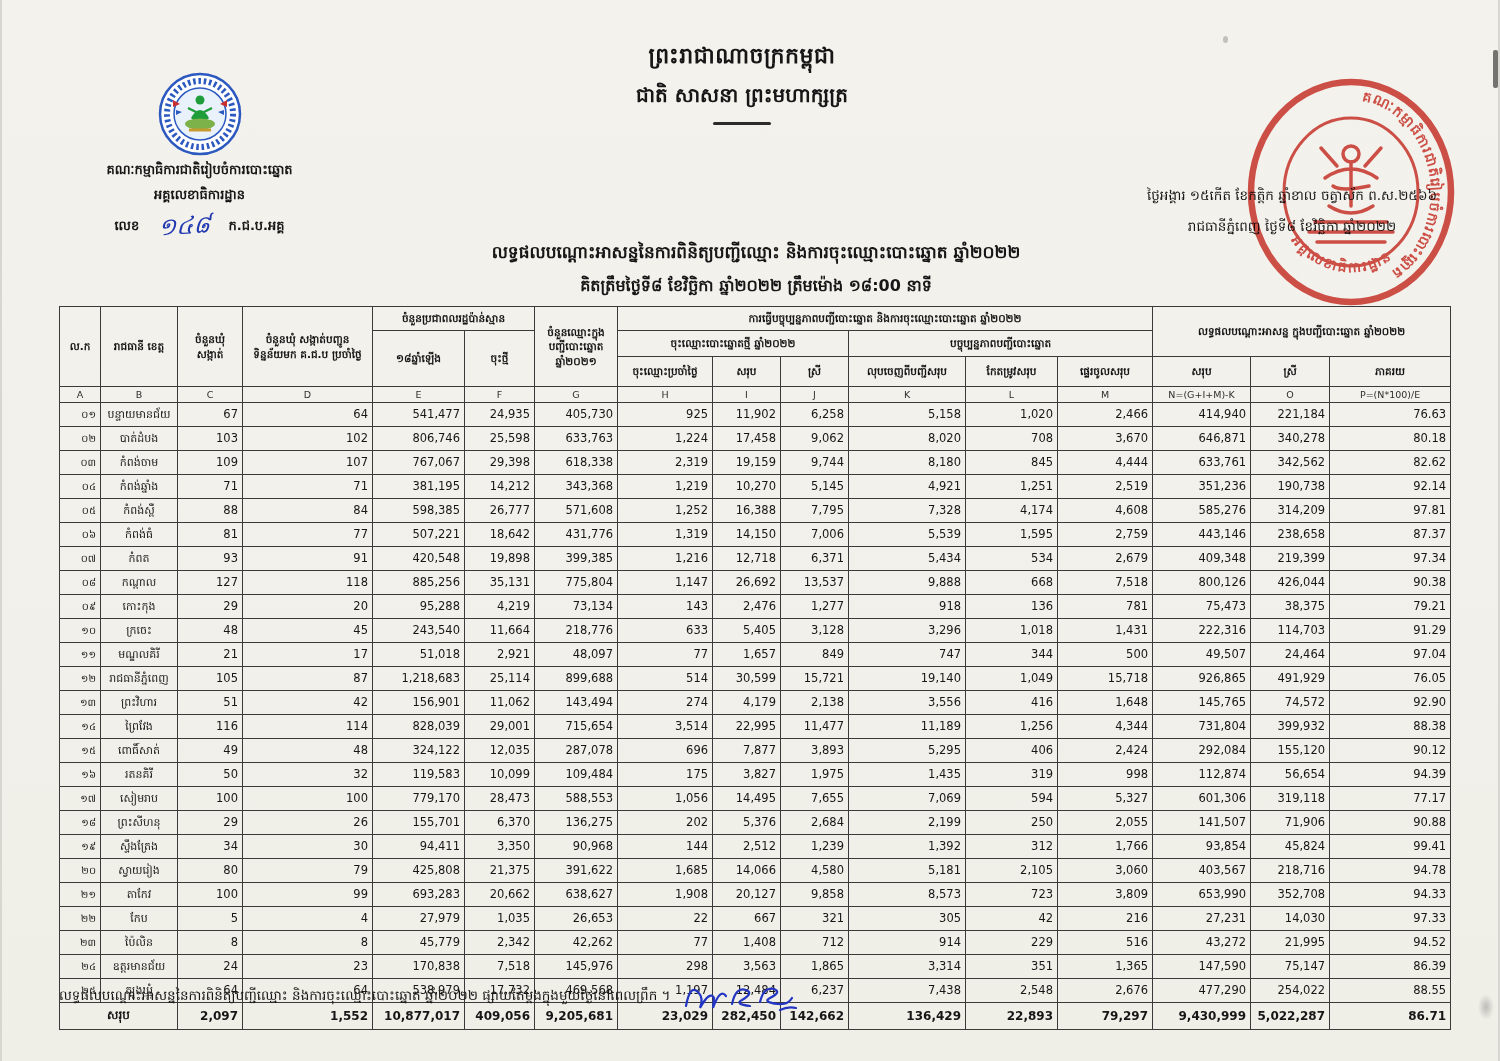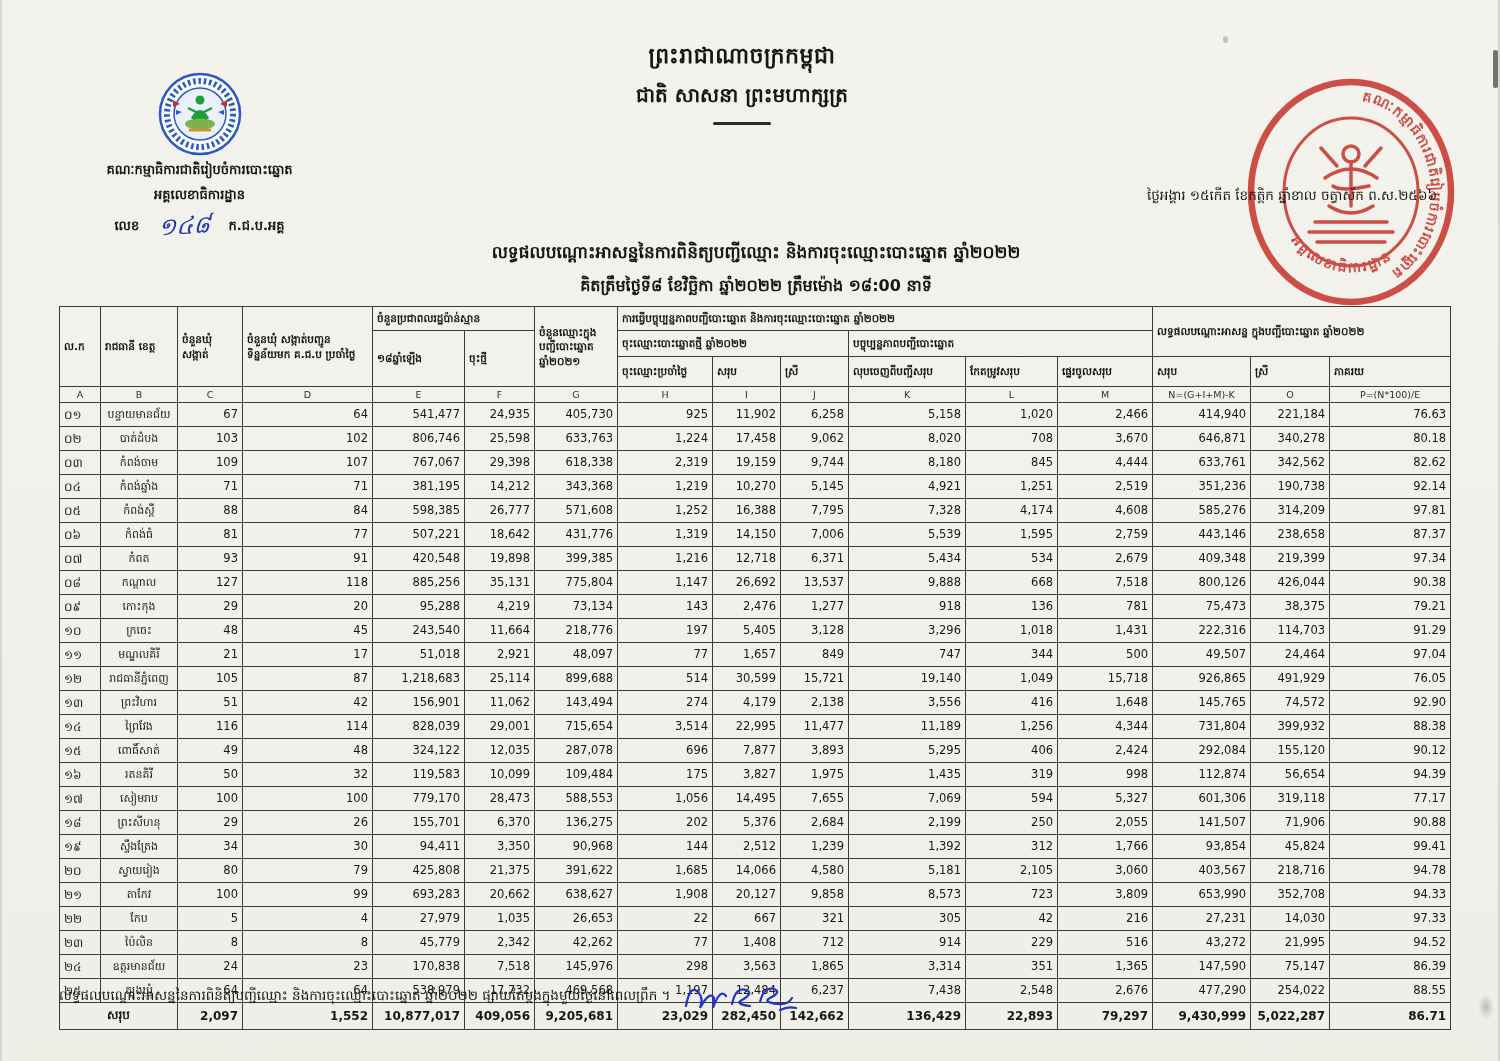--- a/index.html
+++ b/index.html
@@ -33,27 +33,27 @@
   table.main{
     position:absolute;left:57px;top:306px;width:1391px;
     border-collapse:collapse;table-layout:fixed;
     border:1.5px solid #1a1a1a;
   }
   table.main th,table.main td{
     border:1px solid #3a3a3a;
     padding:1px 4px;vertical-align:middle;
     overflow:hidden;word-break:break-word;overflow-wrap:anywhere;
   }
-  thead th{font-weight:700;font-size:10.5px;line-height:1.35;text-align:left;padding:2px 2px;}
+  thead th{font-weight:700;font-size:10.5px;line-height:1.35;text-align:center;padding:2px 2px;}
   thead tr:nth-child(1){height:24px;}
   thead tr:nth-child(2){height:26px;}
   thead tr:nth-child(3){height:30px;}
   tr.letters td{height:15px;font-size:9.5px;text-align:center;color:#2e2e2e;padding:0 2px;font-weight:400;}
   tbody td{height:21px;font-size:11.5px;line-height:1;}
-  td.c-no{text-align:left;font-size:12px;}
+  td.c-no{text-align:right;font-size:10px;}
   td.c-prov{text-align:center;padding-left:5px;font-size:11px;}
   td.c-num{text-align:right;padding-right:7px;font-variant-numeric:tabular-nums;}
   tfoot td{height:24px;font-weight:700;font-size:12px;border-top:1.5px solid #1a1a1a;}
   td.c-total-label{text-align:center;}
   
   .footnote{position:absolute;left:57px;top:980px;font-size:13.5px;display:flex;align-items:center;gap:10px;}
   .sig{display:inline-block;vertical-align:middle;}
   
   .art1{position:absolute;right:0;top:50px;width:5px;height:38px;background:#1e1e1e;opacity:.6;border-radius:2px;}
   .art2{position:absolute;right:4px;top:994px;width:16px;height:26px;background:radial-gradient(closest-side,#8a8a8a,transparent);opacity:.5;}
@@ -89,20 +89,21 @@
     <div class="dept">អគ្គលេខាធិការដ្ឋាន</div>
     <div class="refline">
       <span>លេខ</span>
       <span class="hand">១៤៨</span>
       <span>ក.ជ.ប.អគ្គ</span>
     </div>
   </div>
 
   <div class="dateblk">
     <div>ថ្ងៃអង្គារ ១៥កើត ខែកត្តិក ឆ្នាំខាល ចត្វាស័ក ព.ស.២៥៦៦</div>
+    <div>រាជធានីភ្នំពេញ ថ្ងៃទី៨ ខែវិច្ឆិកា ឆ្នាំ២០២២</div>
   </div>
 
   <svg class="stamp" width="212" height="236" viewBox="0 0 212 236">
     <defs>
       <path id="arcTop" d="M 106 26 A 80 92 0 1 1 105.9 26"></path>
       <path id="arcBot" d="M 30 130 A 78 88 0 0 0 182 130"></path>
     </defs>
     <g stroke="#cf342c" fill="none">
       <ellipse cx="106" cy="118" rx="100" ry="110" stroke-width="6.5"></ellipse>
       <ellipse cx="106" cy="118" rx="67" ry="74" stroke-width="3"></ellipse>
@@ -359,21 +360,21 @@
           <td class="c-num">79.21</td>
         </tr>
         <tr>
           <td class="c-no">១០</td>
           <td class="c-prov">ក្រចេះ</td>
           <td class="c-num">48</td>
           <td class="c-num">45</td>
           <td class="c-num">243,540</td>
           <td class="c-num">11,664</td>
           <td class="c-num">218,776</td>
-          <td class="c-num">197</td>
+          <td class="c-num">633</td>
           <td class="c-num">5,405</td>
           <td class="c-num">3,128</td>
           <td class="c-num">3,296</td>
           <td class="c-num">1,018</td>
           <td class="c-num">1,431</td>
           <td class="c-num">222,316</td>
           <td class="c-num">114,703</td>
           <td class="c-num">91.29</td>
         </tr>
         <tr>

